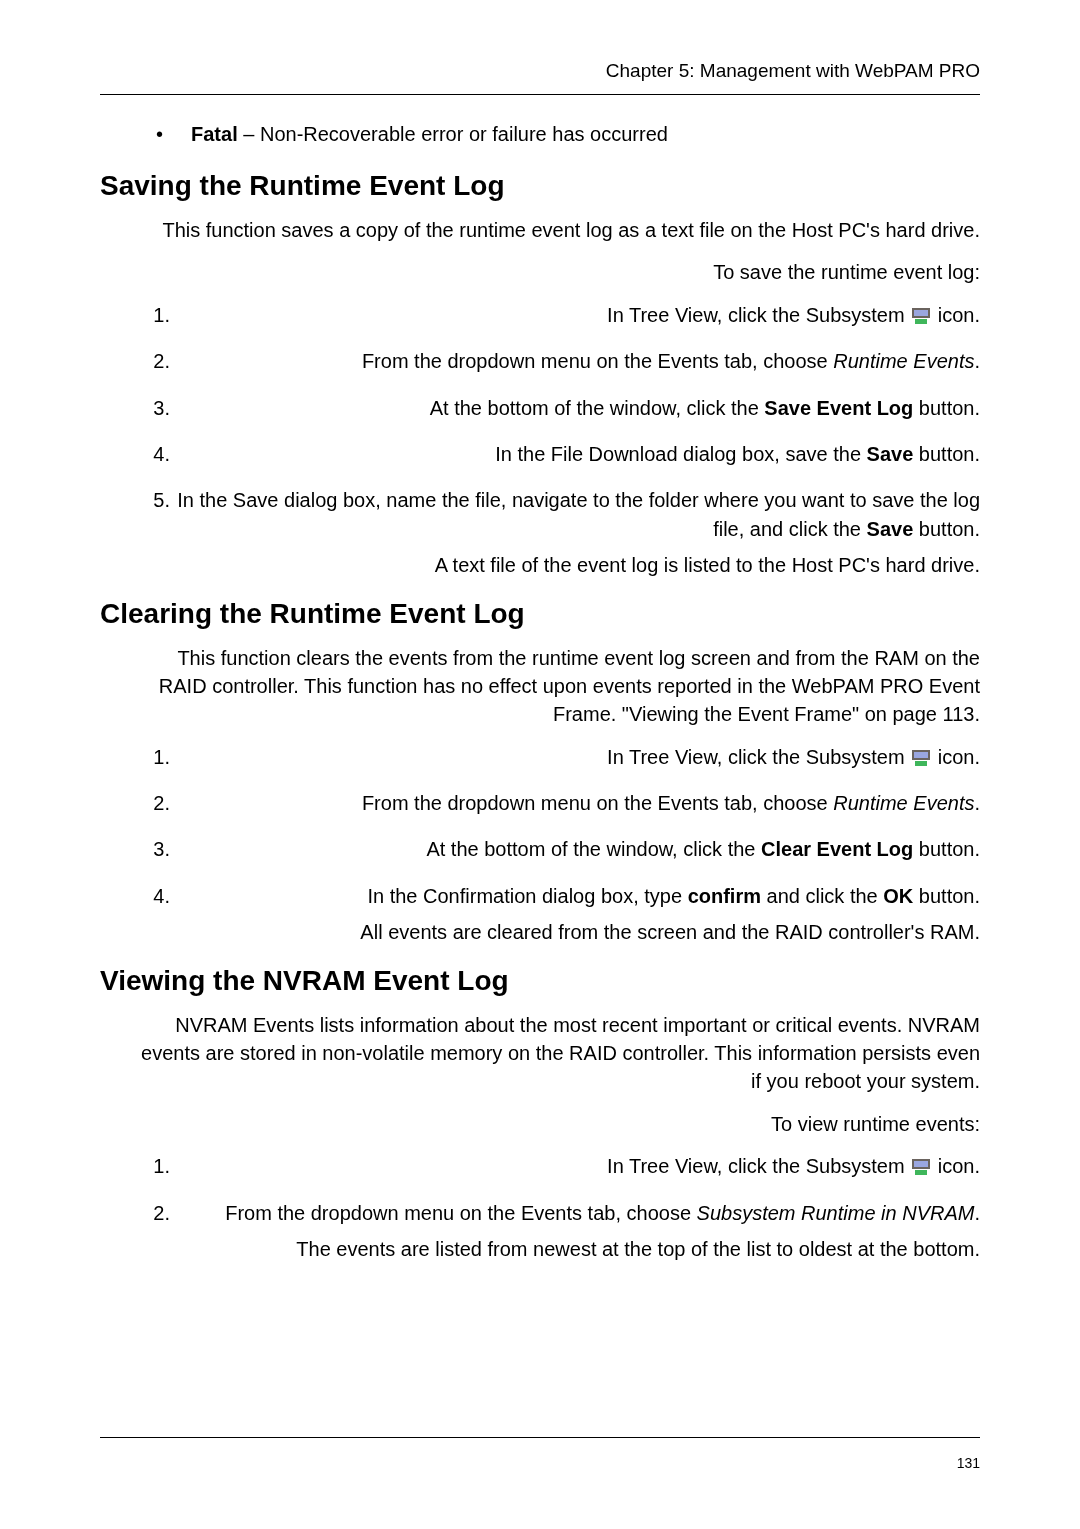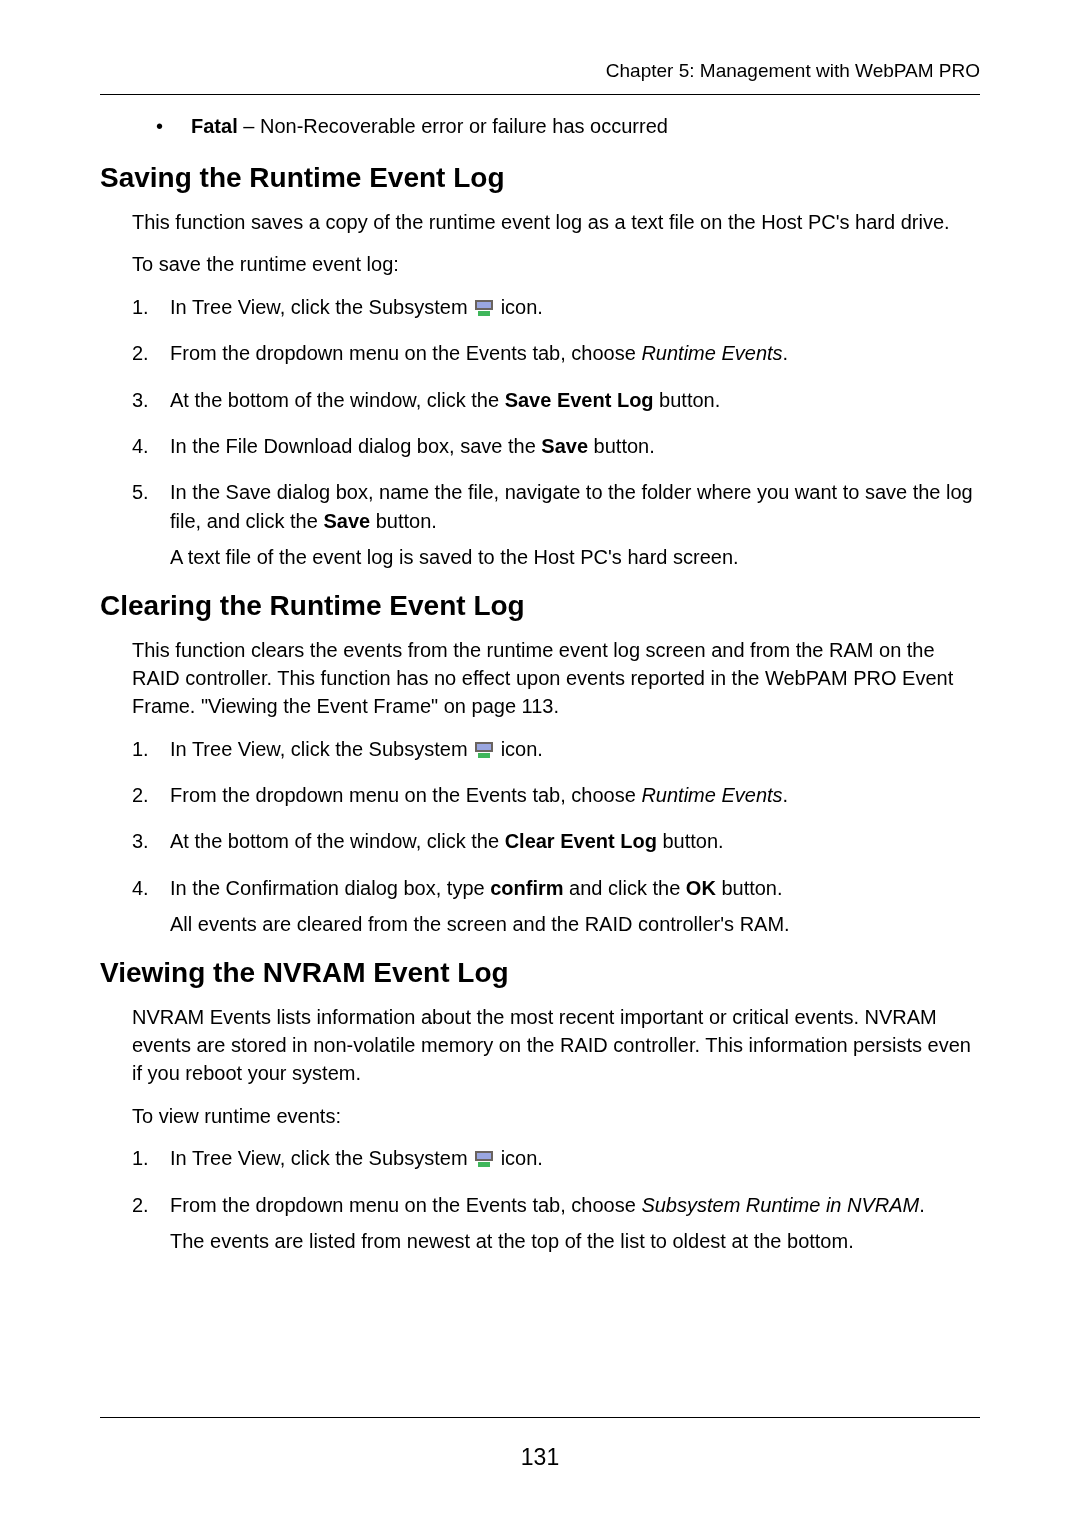--- a/index.html
+++ b/index.html
@@ -10,62 +10,63 @@
     width: 1080px;
     height: 1529px;
     position: relative;
     padding: 60px 100px 60px 100px;
   }
   .header {
     text-align: right;
     font-size: 19px;
     padding-bottom: 12px;
     border-bottom: 1.5px solid #000;
-    margin-bottom: 20px;
+    margin-bottom: 28px;
   }
   .bullet-row {
     padding-left: 56px;
     font-size: 20px;
     margin-bottom: 24px;
     display: flex;
   }
   .bullet-row .dot { margin-right: 28px; }
   h2 {
     font-size: 28px;
     font-weight: bold;
     font-family: Arial, Helvetica, sans-serif;
     margin-top: 10px;
     margin-bottom: 14px;
   }
   .body-block {
     padding-left: 32px;
     font-size: 20px;
     line-height: 1.42;
+    text-align: right;
   }
   .para { margin-bottom: 14px; }
   ol { list-style: none; padding-left: 0; }
   ol li {
     display: flex;
     margin-bottom: 10px;
   }
   ol li .num {
     width: 38px;
     flex: 0 0 38px;
   }
   ol li .item-body { flex: 1; }
   .item-body p { margin-bottom: 8px; }
   .footer {
     position: absolute;
     bottom: 58px;
     left: 100px;
     right: 100px;
-    text-align: center;
+    text-align: right;
     border-top: 1.5px solid #000;
-    padding-top: 26px;
-    font-size: 23px;
+    padding-top: 17px;
+    font-size: 14px;
   }
   .subsystem-icon {
     display: inline-block;
     width: 18px;
     height: 16px;
     vertical-align: -2px;
     margin: 0 2px;
   }
   .subsystem-icon svg { display: block; }
   b { font-weight: bold; }
@@ -121,21 +122,21 @@
       <div class="item-body">
           <p>
         <span>In the File Download dialog box, save the </span><b>Save</b><span> button.</span>
       </p>
         </div>
     </li>
     <li>
         <span class="num">5.</span>
       <div class="item-body">
         <p><span>In the Save dialog box, name the file, navigate to the folder where you want to save the log file, and click the </span><b>Save</b><span> button.</span></p>
-        <p>A text file of the event log is saved to the Host PC's hard screen.</p>
+        <p>A text file of the event log is listed to the Host PC's hard drive.</p>
       </div>
     </li>
   </ol>
 </div>
 
 <h2>Clearing the Runtime Event Log</h2>
 <div class="body-block">
   <p class="para">This function clears the events from the runtime event log screen and from the RAM on the RAID controller. This function has no effect upon events reported in the WebPAM PRO Event Frame. "Viewing the Event Frame" on page 113.</p>
   <ol>
     <li>

